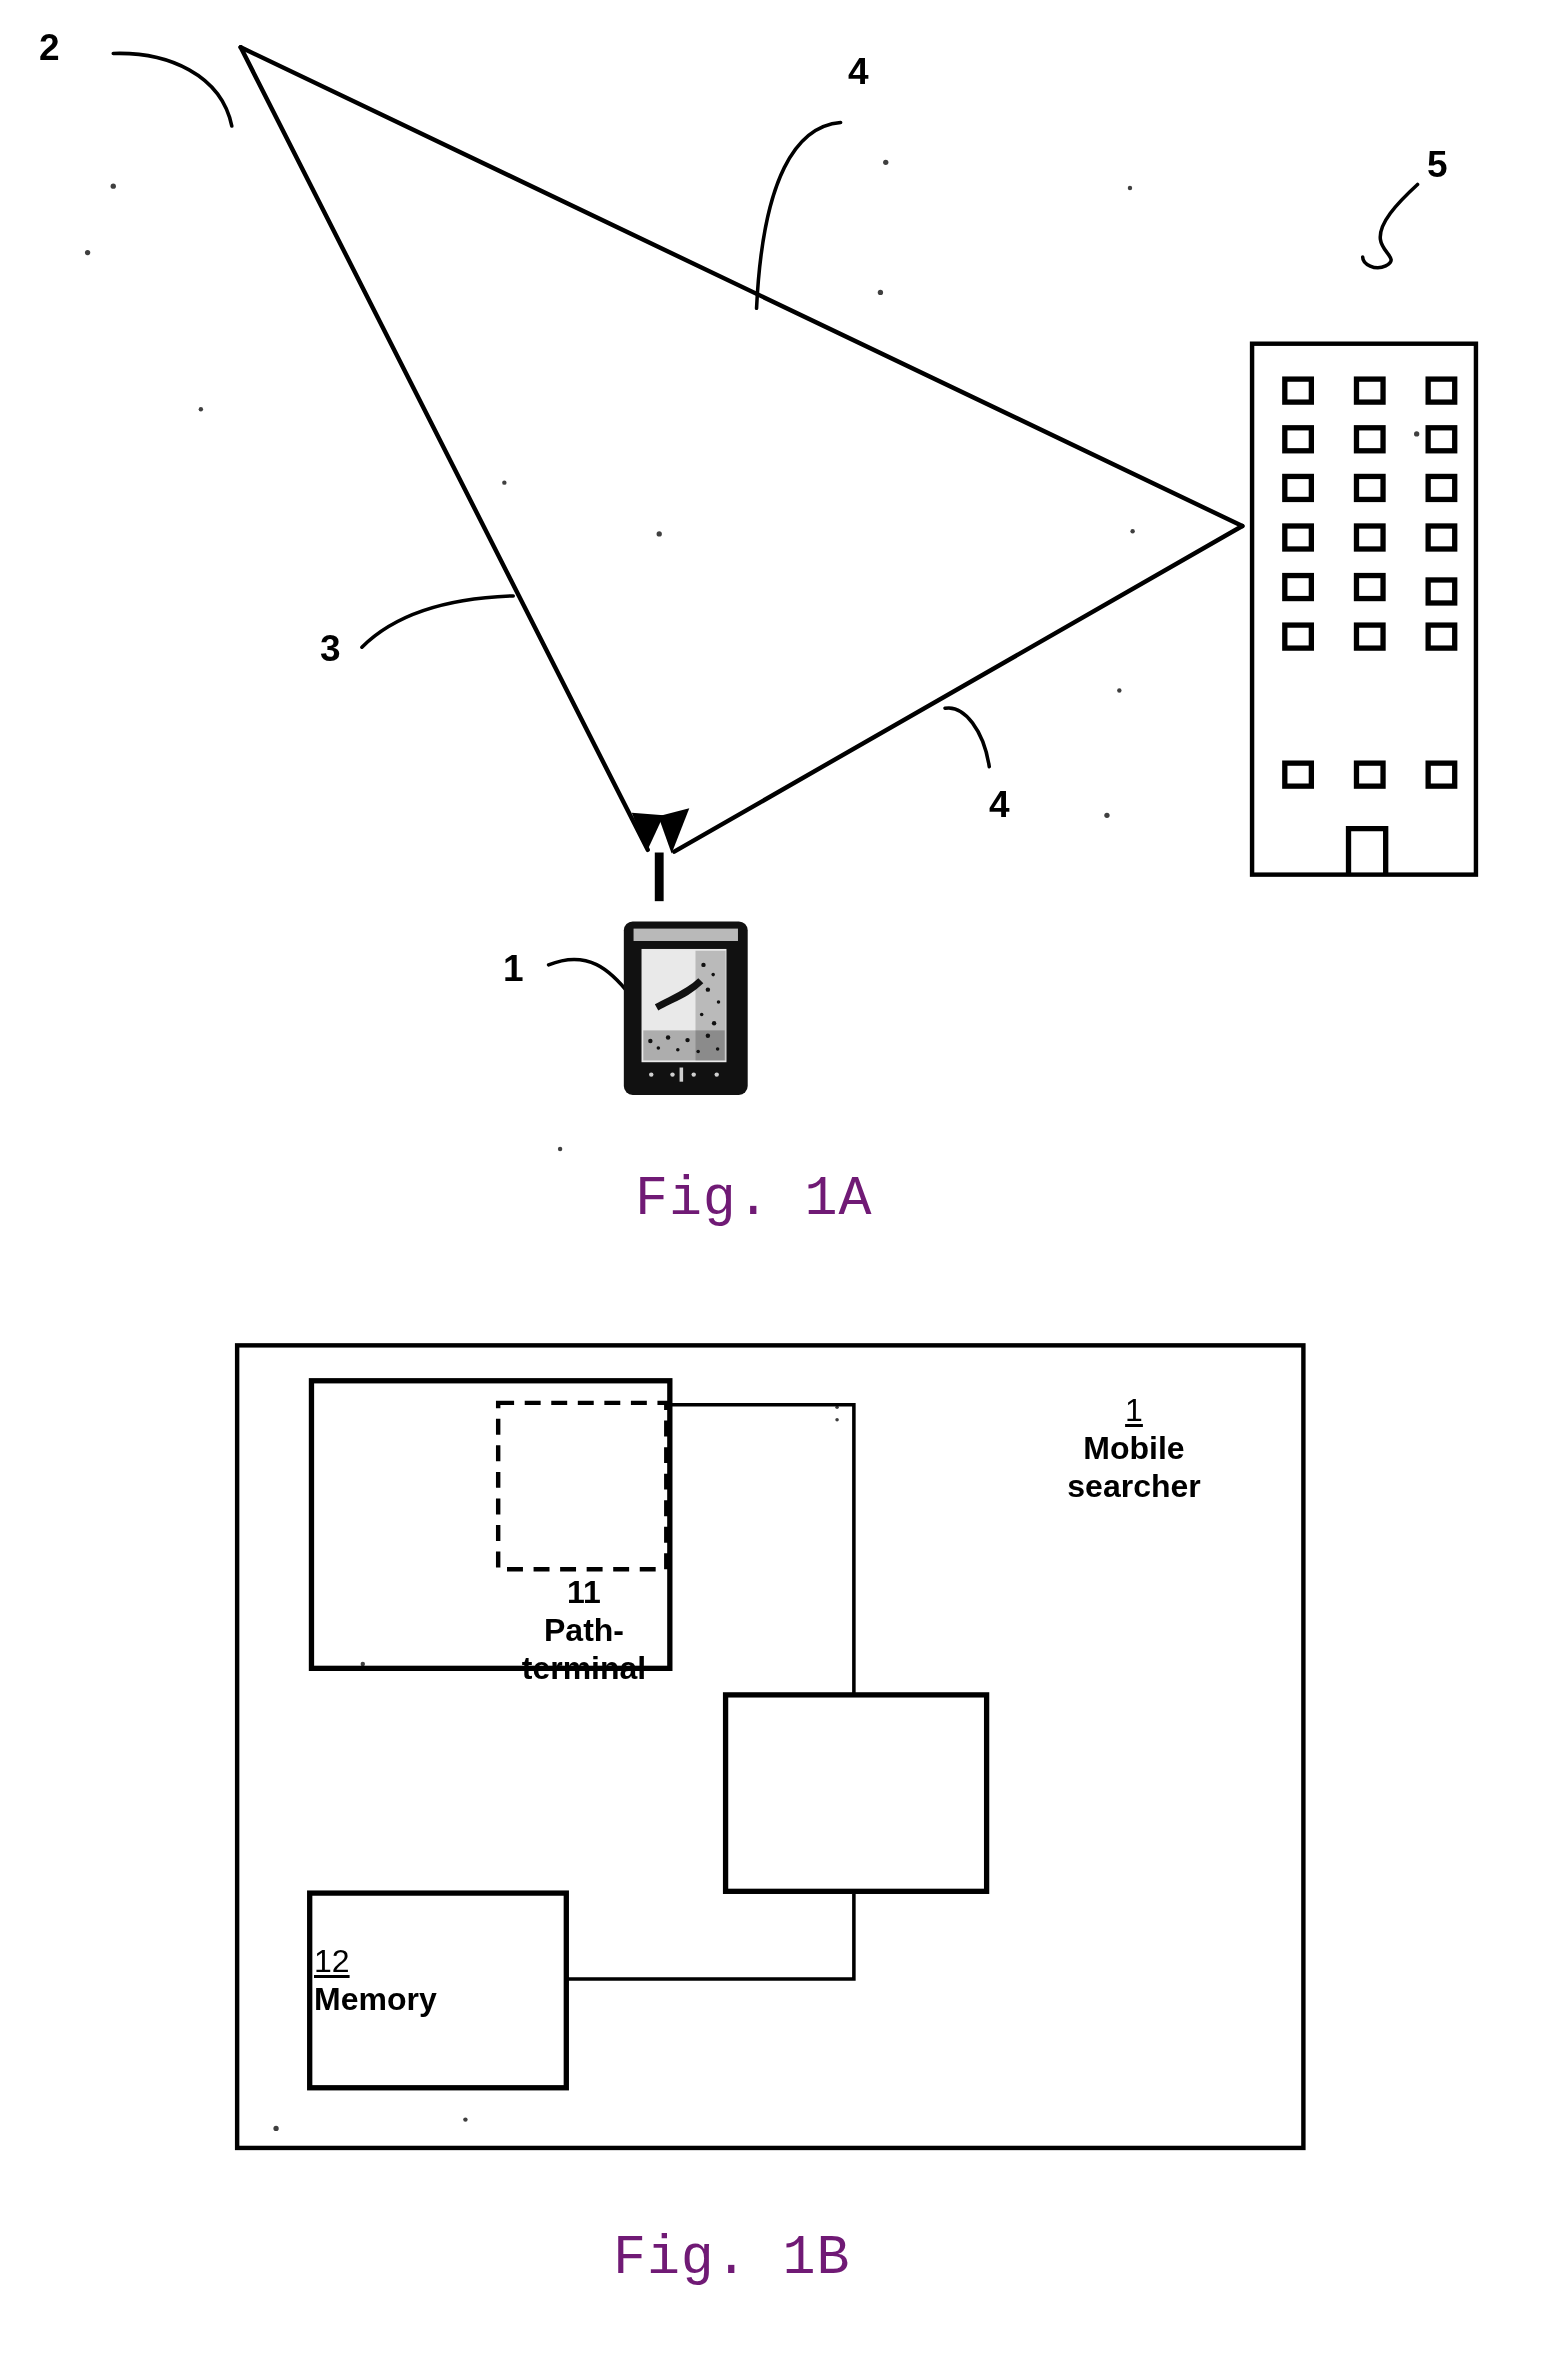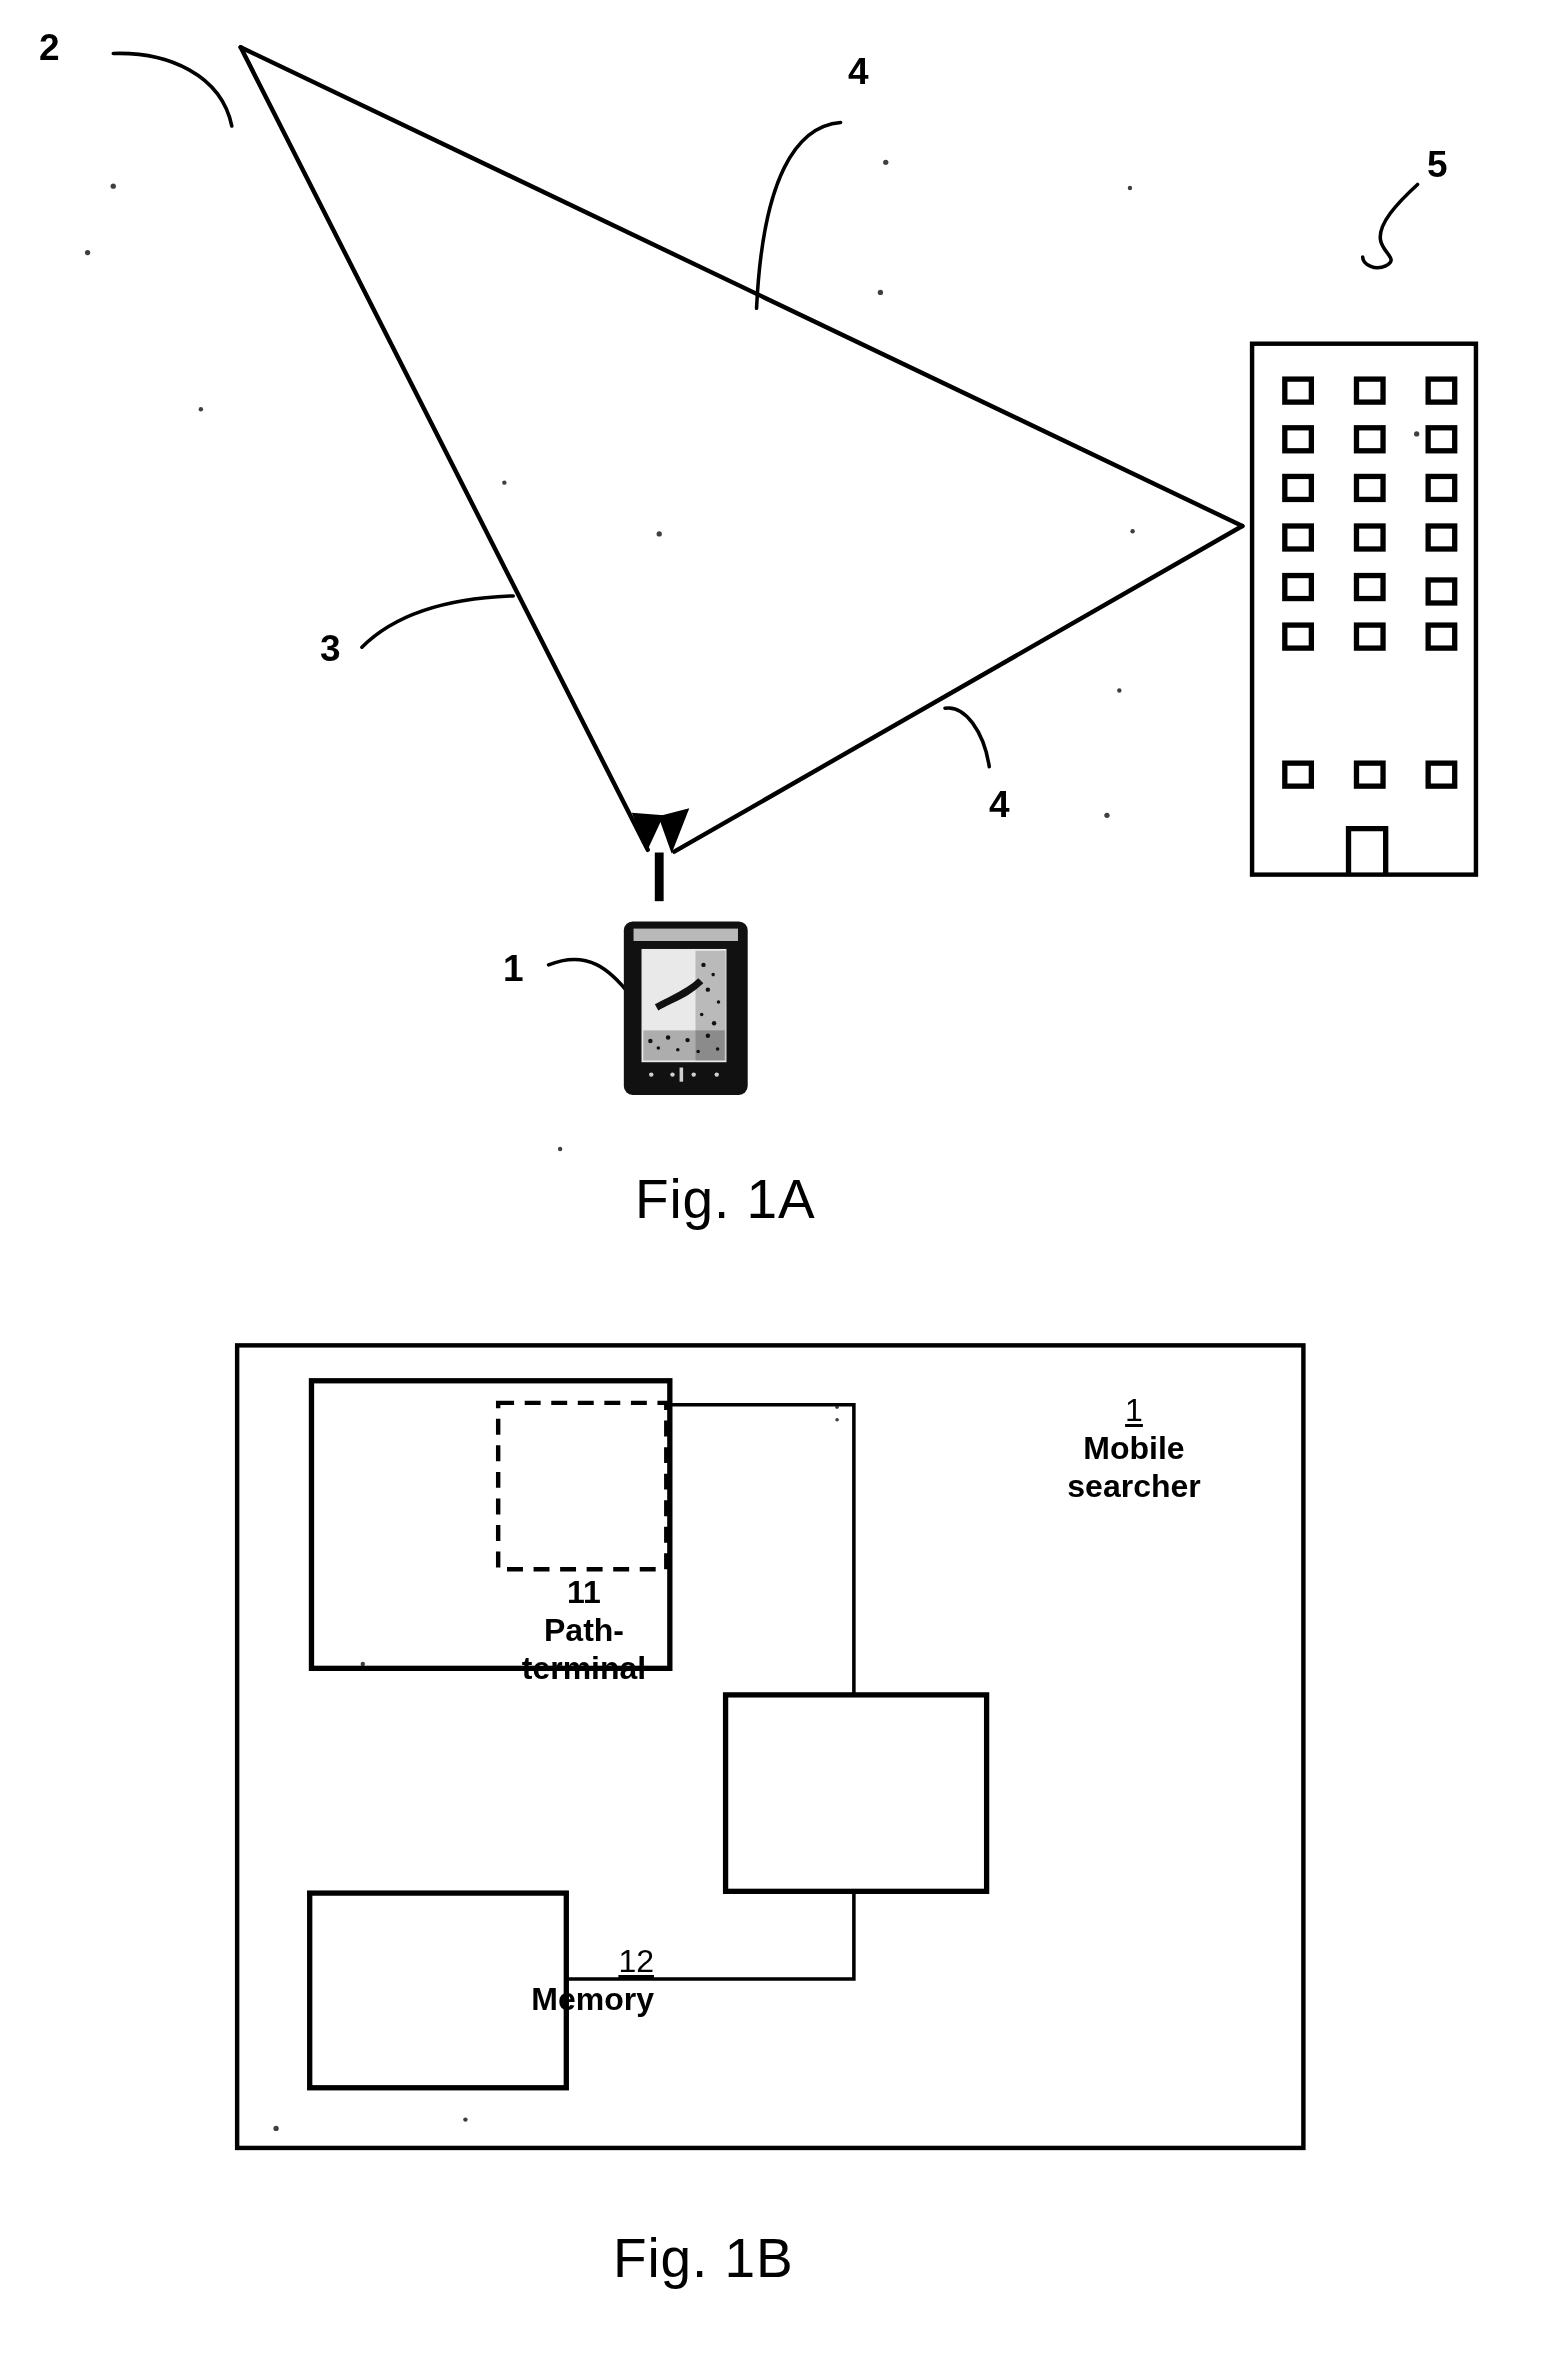--- a/index.html
+++ b/index.html
@@ -30,26 +30,26 @@
     position: absolute;
     font-family: "Liberation Sans", sans-serif;
     font-weight: bold;
     font-size: 37px;
     line-height: 1;
     color: #000;
     white-space: nowrap;
   }
   .fig-caption {
     position: absolute;
-    font-family: Liberation Sans, sans-serif;
+    font-family: Liberation Mono, monospace;
     font-size: 55px;
     font-weight: 400;
     letter-spacing: 0.9px;
     line-height: 1;
-    color: #000000;
+    color: #701a75;
     white-space: nowrap;
   }
   .blk-label {
     position: absolute;
     font-family: "Liberation Sans", sans-serif;
     font-size: 32px;
     line-height: 1.18;
     color: #000;
     text-align: center;
     white-space: nowrap;
@@ -236,21 +236,21 @@
   </div>
 
 
   <div class="blk-label" style="left:482px; top:1574px; width:204px; text-align:center;">
     <span class="name">11</span>
     <span class="name">Path-</span>
     <span class="name">terminal</span>
   </div>
 
 
-  <div class="blk-label" style="left:314px; top:1943px; width:296px; text-align:right;margin-left:44px;">
+  <div class="blk-label" style="left:314px; top:1943px; width:296px; text-align:left;">
     <span class="num">12</span>
     <span class="name">Memory</span>
   </div>
 
   <div class="fig-caption" style="left:613px; top:2231px;text-align:right;">Fig. 1B</div>
 
 </div>
 
 
 </body></html>

